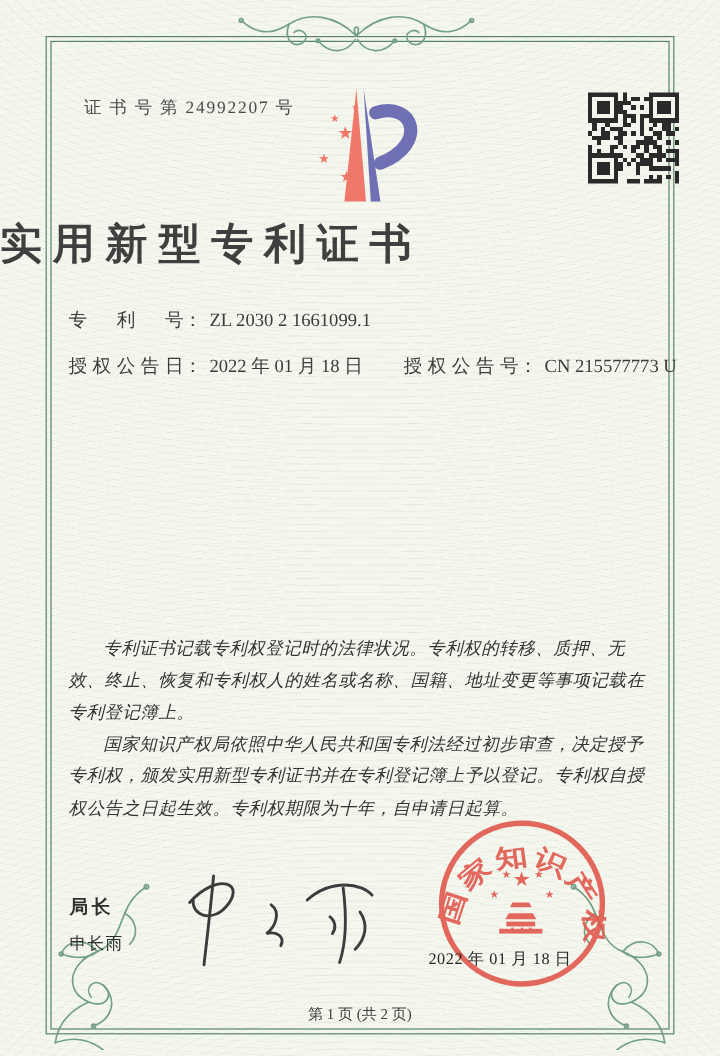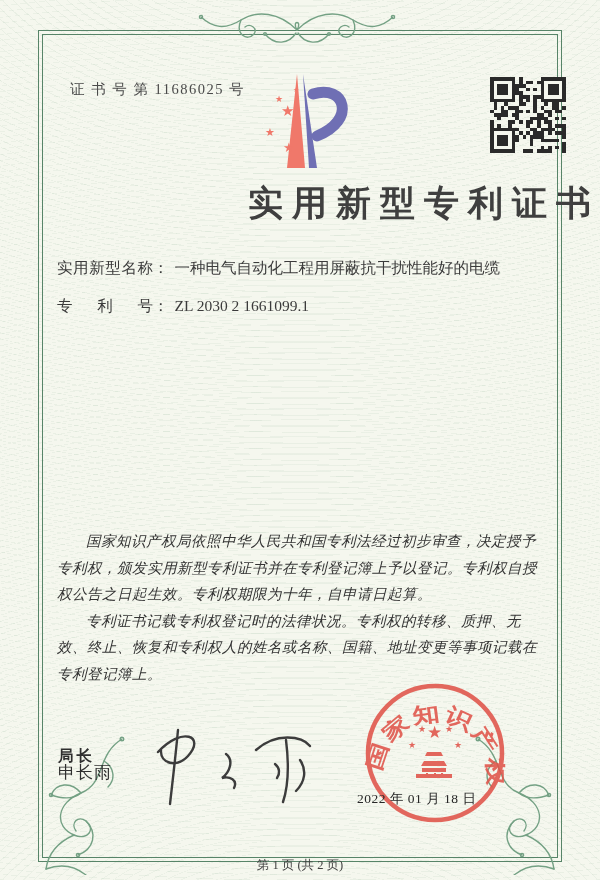--- a/index.html
+++ b/index.html
@@ -14,37 +14,37 @@
       repeating-radial-gradient(ellipse 900px 560px at 50% -12%, rgba(130,170,140,0.10) 0 1px, transparent 1px 9px),
       repeating-radial-gradient(ellipse 900px 560px at 50% 112%, rgba(130,170,140,0.09) 0 1px, transparent 1px 9px),
       #f5f7ee;
   }
   .frame-outer{position:absolute;left:38px;top:30px;right:38px;bottom:18px;border:1.5px solid var(--frame-green);}
   .frame-inner{position:absolute;left:3px;top:3px;right:3px;bottom:3px;border:1px solid var(--frame-green);}
   .orn{position:absolute;pointer-events:none;}
   .cert-no{position:absolute;left:70px;top:80px;font-size:14.5px;color:#4a4a4a;letter-spacing:1.5px;}
   .logo{position:absolute;left:253px;top:72px;}
   .qr{position:absolute;left:489px;top:77px;width:78px;height:76px;}
-  .title{position:absolute;left:0;right:0;top:180px;text-align:right;font-size:35px;font-weight:600;
+  .title{position:absolute;left:0;right:0;top:180px;text-align:left;font-size:35px;font-weight:600;
          color:#3f3f3f;letter-spacing:9px;}
   .fields{position:absolute;left:57px;right:38px;top:256px;font-size:15.5px;color:var(--ink);}
   .frow{line-height:24px;margin-bottom:14px;white-space:nowrap;}
   .flabel{display:inline-block;width:96px;text-align:justify;text-align-last:justify;vertical-align:bottom;}
   .fcolon{margin-right:6px;}
   .finline{display:inline-block;margin-left:30px;}
   .body-text{position:absolute;left:57px;right:53px;top:528px;font-size:14.5px;line-height:26.5px;
              color:#333;font-style:italic;}
   .body-text p{margin:0;text-indent:2em;letter-spacing:0.5px;}
   .sig-title{position:absolute;left:58px;top:746px;font-size:15.5px;color:#2f2f2f;letter-spacing:3px;font-weight:bold;}
-  .sig-name{position:absolute;left:58px;top:761px;font-size:17px;color:#2f2f2f;letter-spacing:1px;}
+  .sig-name{position:absolute;left:58px;top:778px;font-size:14px;color:#2f2f2f;letter-spacing:1px;}
   .sig-hand{position:absolute;left:130px;top:720px;}
   .seal{position:absolute;left:352px;top:676px;}
   .seal-date{position:absolute;left:357px;top:790px;width:160px;font-size:13.5px;color:#272727;
              letter-spacing:0.5px;z-index:5;}
-  .footer{position:absolute;left:0;right:0;top:837px;text-align:center;font-size:12.5px;color:#3e3e3e;margin-top:20px;}
+  .footer{position:absolute;left:0;right:0;top:837px;text-align:center;font-size:12.5px;color:#3e3e3e;}
 </style>
 </head>
 <body>
 
 <div class="page">
 
   <div class="frame-outer">
     <div class="frame-inner"></div>
   </div>
 
@@ -85,21 +85,21 @@
       <path d="M50,100 C32,108 24,120 22,134"></path>
       <path d="M62,86 C74,98 70,114 54,120"></path>
       <path d="M22,134 C38,128 52,132 62,140"></path>
       <path d="M80,26 C90,32 92,44 84,52"></path>
       <circle cx="98" cy="4" r="1.8"></circle>
         <circle cx="27" cy="60" r="1.6"></circle>
         <circle cx="54" cy="120" r="1.6"></circle>
     </g>
   </svg>
 
-  <div class="cert-no">证 书 号 第 11686025 号</div>
+  <div class="cert-no">证 书 号 第 24992207 号</div>
 
   <svg class="logo" width="100" height="98" viewBox="0 0 100 98">
     <polygon points="44,2 34,96 52,96" fill="var(--logo-red)"></polygon>
     <polygon points="50,2 56,96 64,96" fill="var(--logo-purple)"></polygon>
     <path d="M60,22 C92,12 104,48 64,64" fill="none" stroke="var(--logo-purple)" stroke-width="11" stroke-linecap="round"></path>
     <g fill="var(--logo-red)" font-family="'DejaVu Sans',sans-serif">
       <text x="28" y="44" font-size="15">★</text>
       <text x="12" y="64" font-size="11">★</text>
       <text x="22" y="30" font-size="9">★</text>
       <text x="30" y="80" font-size="13">★</text>
@@ -249,30 +249,33 @@
         <rect x="0" y="14" width="7" height="7" fill="#2a2a2a"></rect>
         <rect x="1" y="15" width="5" height="5" fill="#f5f7ee"></rect>
         <rect x="2" y="16" width="3" height="3" fill="#2a2a2a"></rect>
       </svg>
   </div>
 
   <div class="title">实用新型专利证书</div>
 
   <div class="fields">
     <div class="frow">
-      <span class="flabel">实用新型名称</span><span class="fcolon">：</span><span>一种电气自动化工程用屏蔽抗干扰性能好的电缆</span>
+      <span class="flabel">专利号</span><span class="fcolon">：</span><span>ZL 2030 2 1661099.1</span>
     </div>
     <div class="frow">
-      <span class="flabel">专利号</span><span class="fcolon">：</span><span>ZL 2030 2 1661099.1</span>
+      <span class="flabel">授权公告日</span><span class="fcolon">：</span><span>2022 年 01 月 18 日</span>
+      <span class="finline">
+        <span class="flabel">授权公告号</span><span class="fcolon">：</span><span>CN 215577773 U</span>
+      </span>
     </div>
   </div>
 
   <div class="body-text">
+    <p>专利证书记载专利权登记时的法律状况。专利权的转移、质押、无效、终止、恢复和专利权人的姓名或名称、国籍、地址变更等事项记载在专利登记簿上。</p>
     <p>国家知识产权局依照中华人民共和国专利法经过初步审查，决定授予专利权，颁发实用新型专利证书并在专利登记簿上予以登记。专利权自授权公告之日起生效。专利权期限为十年，自申请日起算。</p>
-    <p>专利证书记载专利权登记时的法律状况。专利权的转移、质押、无效、终止、恢复和专利权人的姓名或名称、国籍、地址变更等事项记载在专利登记簿上。</p>
   </div>
 
   <div class="sig-title">局长</div>
   <div class="sig-name">申长雨</div>
 
   <svg class="sig-hand" width="200" height="95" viewBox="0 0 200 95">
     <g stroke="#3c3c3c" stroke-width="2.4" fill="none" stroke-linecap="round">
       <path d="M28,32 C52,6 76,16 58,36 C47,48 30,44 31,30"></path>
       <path d="M48,10 C45,42 42,66 40,84"></path>
       <path d="M96,34 C104,40 100,52 92,58 C100,56 108,60 104,68"></path>

